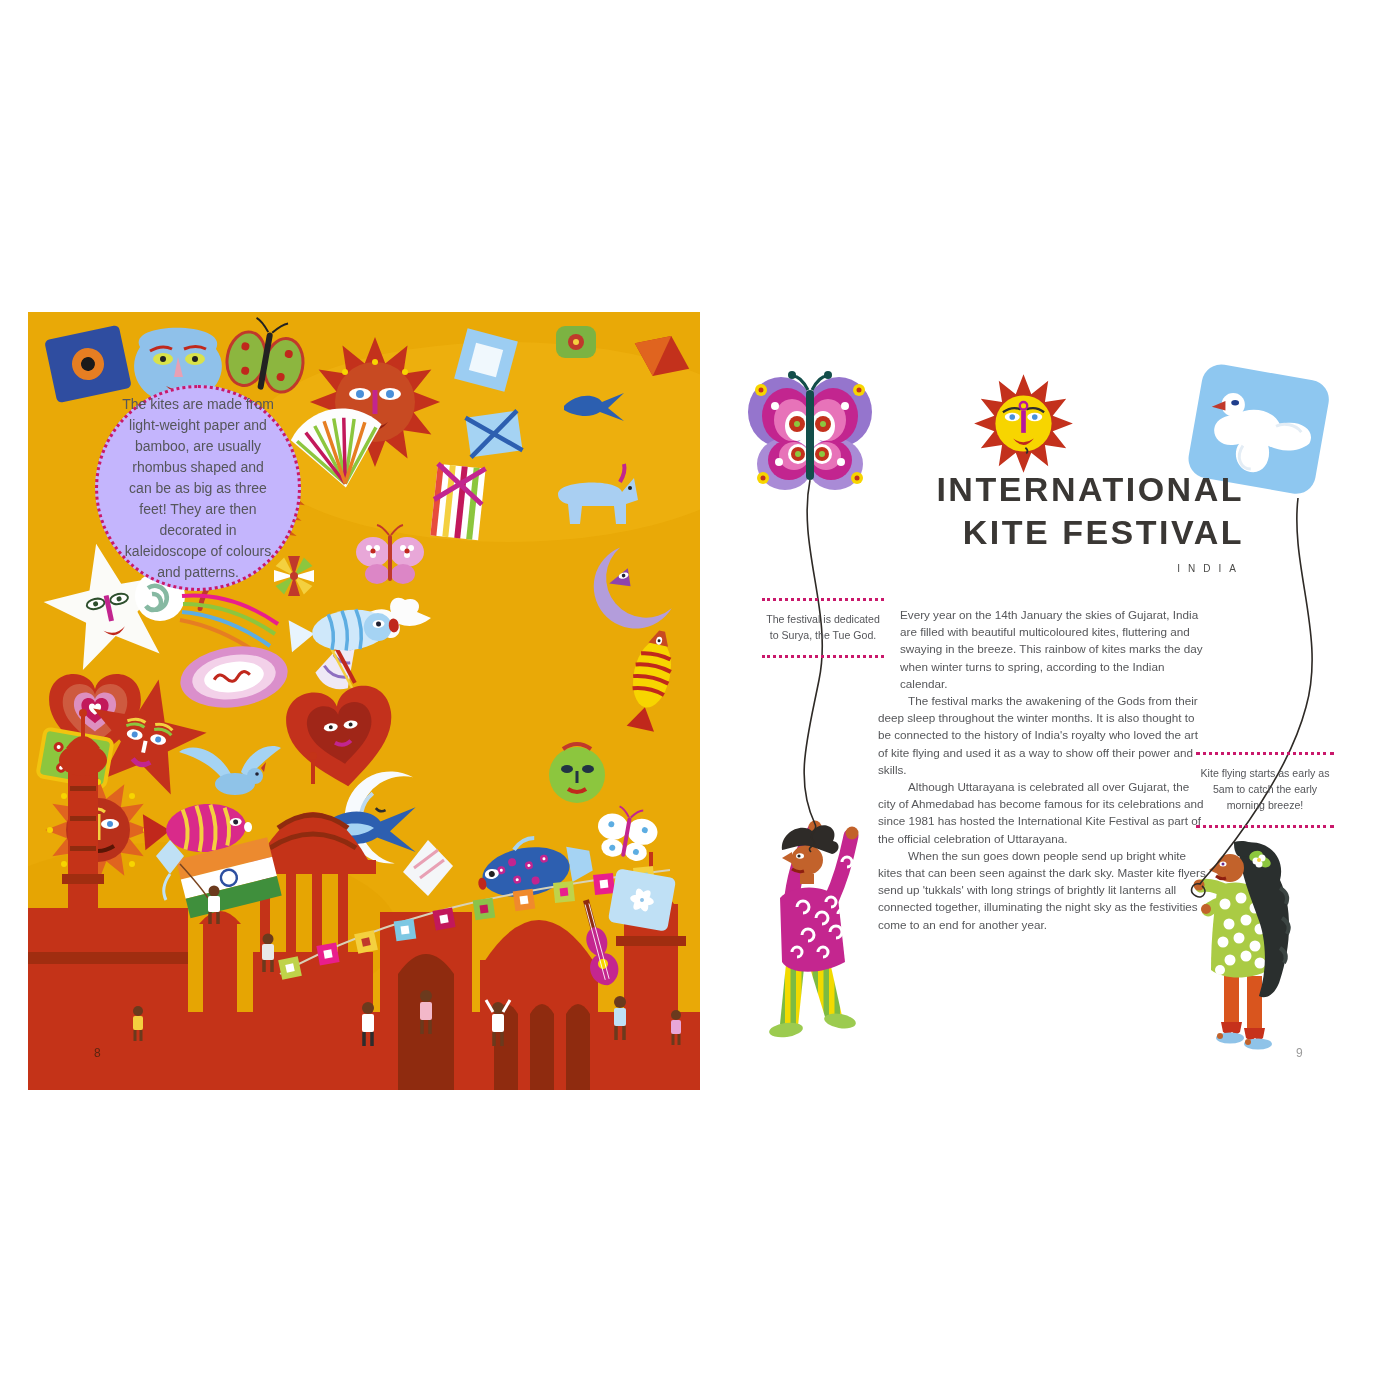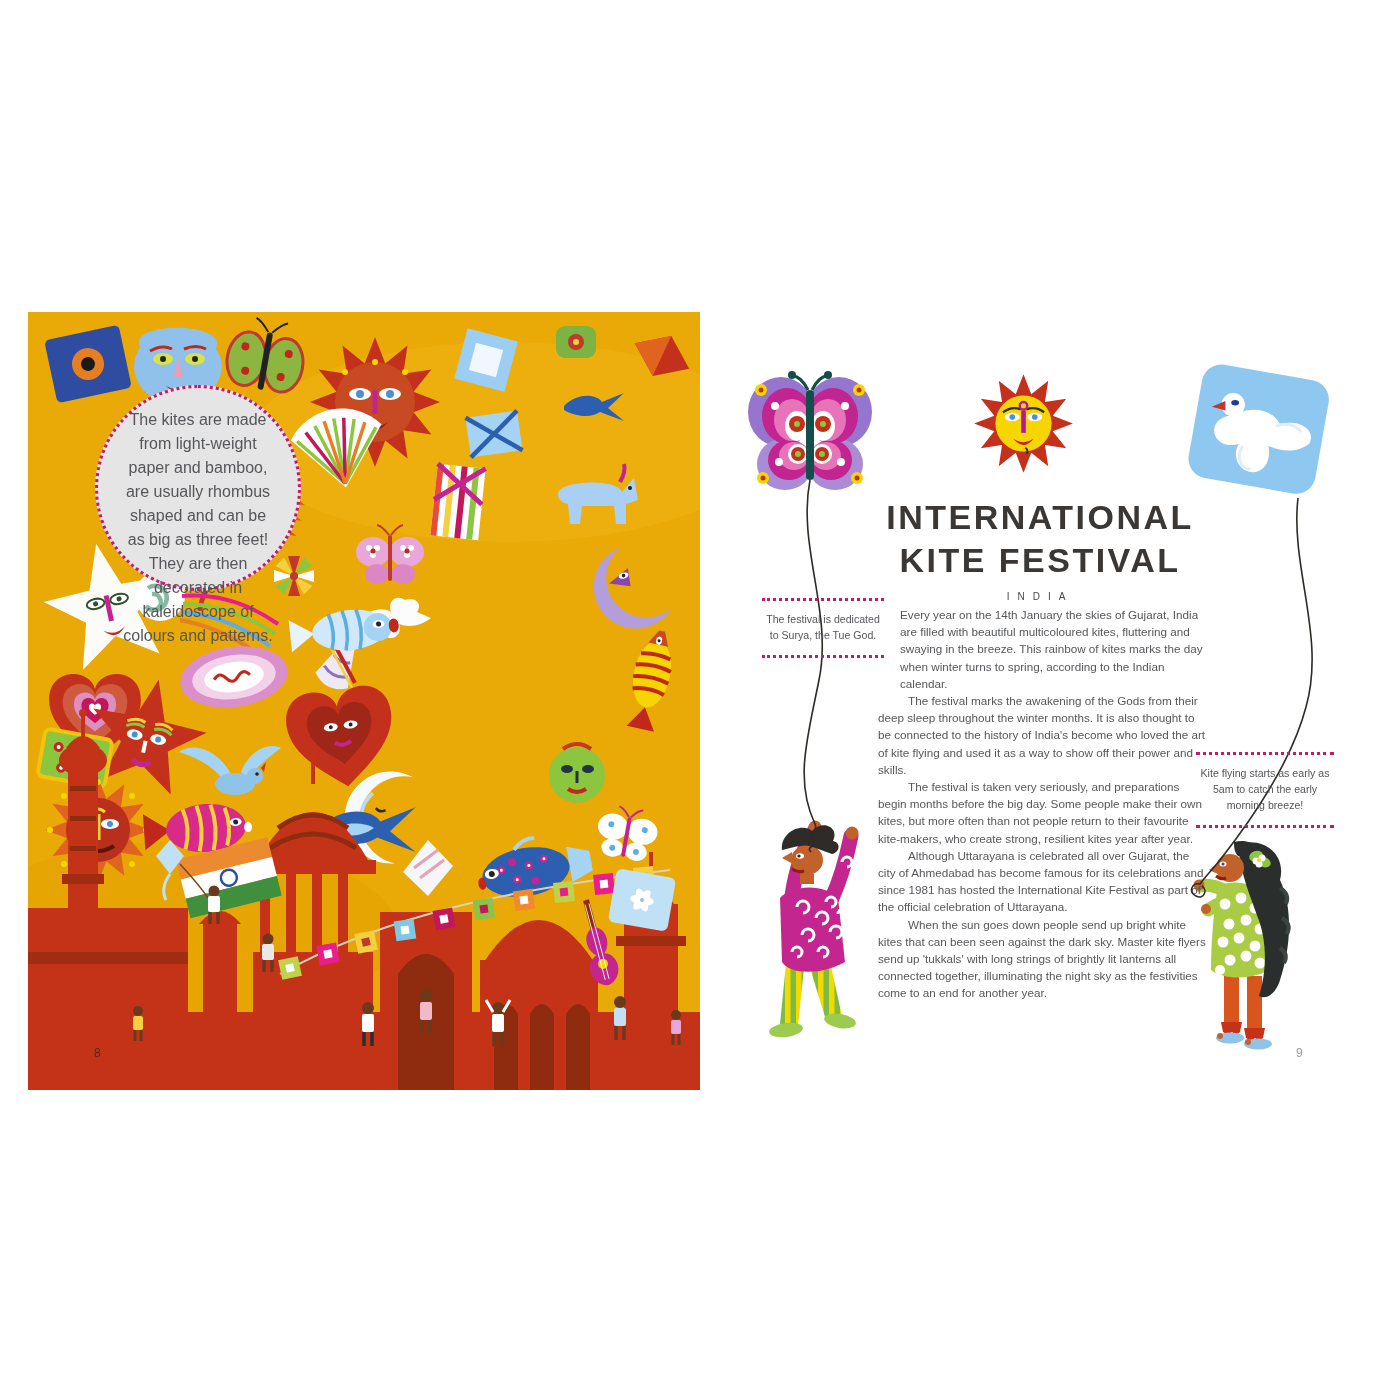--- a/index.html
+++ b/index.html
@@ -2,29 +2,29 @@
 <html><head>
 <meta charset="utf-8">
 <style>
   html,body{margin:0;padding:0;background:#fff;}
   .canvas{position:relative;width:1400px;height:1400px;background:#ffffff;overflow:hidden;
           font-family:"Liberation Sans", sans-serif;}
   .page{position:absolute;top:312px;height:778px;}
   .left-page{left:28px;width:672px;}
   .right-page{left:700px;width:672px;background:#fff;}
   .left-page svg.collage{position:absolute;inset:0;}
-  .circle-callout{position:absolute;left:67px;top:73px;width:206px;height:206px;background:#e5e5e5;
-      border:3px dotted #C9186B;border-radius:50%;box-sizing:border-box;display:flex;
-      justify-content:center;text-align:center;padding:20px 22px;color:#55565A;font-size:16px;line-height:1.5;z-index:5;}
+  .circle-callout{position:absolute;left:67px;top:73px;width:206px;height:206px;background:#c4b5fd;
+      border:3px dotted #C9186B;border-radius:50%;box-sizing:border-box;display:flex;align-items:center;
+      justify-content:center;text-align:center;padding:20px 22px;color:#55565A;font-size:14px;line-height:1.5;z-index:5;}
   .page-num{position:absolute;font-size:12px;}
   .page-num-left{left:66px;top:734px;color:#5C2510;}
   .page-num-right{left:596px;top:734px;color:#9b9b9b;}
   .kite-illo{position:absolute;}
   .strings{position:absolute;inset:0;z-index:3;pointer-events:none;}
-  .title-block{position:absolute;left:136px;top:184px;width:408px;text-align:center;z-index:2;color:#3A3734;}
+  .title-block{position:absolute;left:136px;top:156px;width:408px;text-align:right;z-index:2;color:#3A3734;}
   .title-line{font-size:34px;line-height:43px;font-weight:700;letter-spacing:2.5px;}
   .subtitle{margin-top:9px;font-size:10px;letter-spacing:8px;color:#4A4A48;}
   .body-text{position:absolute;left:178px;top:294px;width:330px;color:#56575A;font-size:11.7px;
       line-height:17.2px;z-index:2;}
   .body-text p{margin:0;text-indent:30px;}
   .body-text p.first{text-indent:0;margin-left:22px;}
   .callout{position:absolute;z-index:4;text-align:center;color:#55565A;font-size:10.6px;line-height:1.5;
       padding:11px 2px;border-top:3px dotted #C9186B;border-bottom:3px dotted #C9186B;background:transparent;}
   .callout-surya{left:62px;top:286px;width:118px;}
   .callout-breeze{left:496px;top:440px;width:134px;}
@@ -604,22 +604,21 @@
     </svg>
 
     <header class="title-block">
       <div class="title-line">INTERNATIONAL</div>
       <div class="title-line">KITE FESTIVAL</div>
       <div class="subtitle">INDIA</div>
     </header>
 
     <article class="body-text">
       <p class="first">Every year on the 14th January the skies of Gujarat, India are filled with beautiful multicoloured kites, fluttering and swaying in the breeze. This rainbow of kites marks the day when winter turns to spring, according to the Indian calendar.</p>
-      <p>The festival marks the awakening of the Gods from their deep sleep throughout the winter months. It is also thought to be connected to the history of India's become who loved the art of kite flying and used it as a way to show off their power and skills.</p>
-      <p>The festival is taken very seriously, and preparations begin months before the big day. Some people make their own kites, but more often than not people return to their favourite kite-makers, who create strong, resilient kites year after year.</p>
+      <p>The festival marks the awakening of the Gods from their deep sleep throughout the winter months. It is also thought to be connected to the history of India's royalty who loved the art of kite flying and used it as a way to show off their power and skills.</p>
       <p>Although Uttarayana is celebrated all over Gujarat, the city of Ahmedabad has become famous for its celebrations and since 1981 has hosted the International Kite Festival as part of the official celebration of Uttarayana.</p>
       <p>When the sun goes down people send up bright white kites that can been seen against the dark sky. Master kite flyers send up 'tukkals' with long strings of brightly lit lanterns all connected together, illuminating the night sky as the festivities come to an end for another year.</p>
     </article>
 
     <aside class="callout callout-surya">
       <span>The festival is dedicated to Surya, the Tue God.</span>
     </aside>
     <aside class="callout callout-breeze">
       <span>Kite flying starts as early as 5am to catch the early morning breeze!</span>
     </aside>

